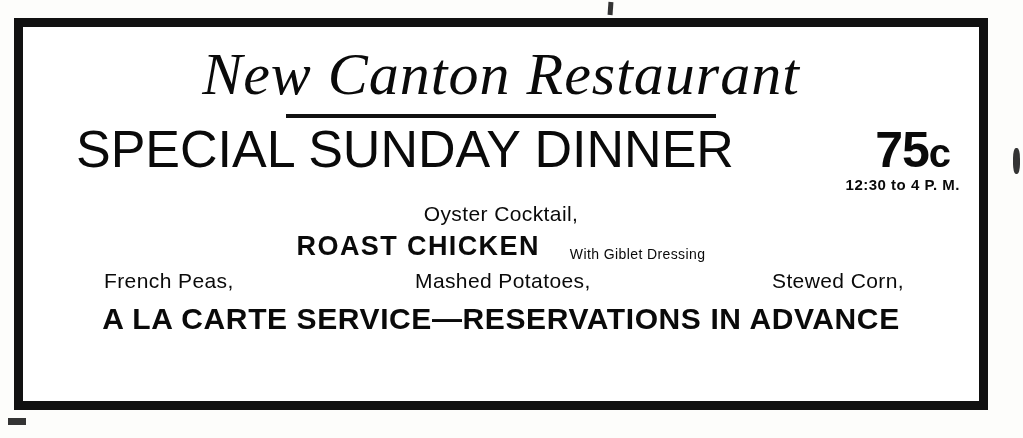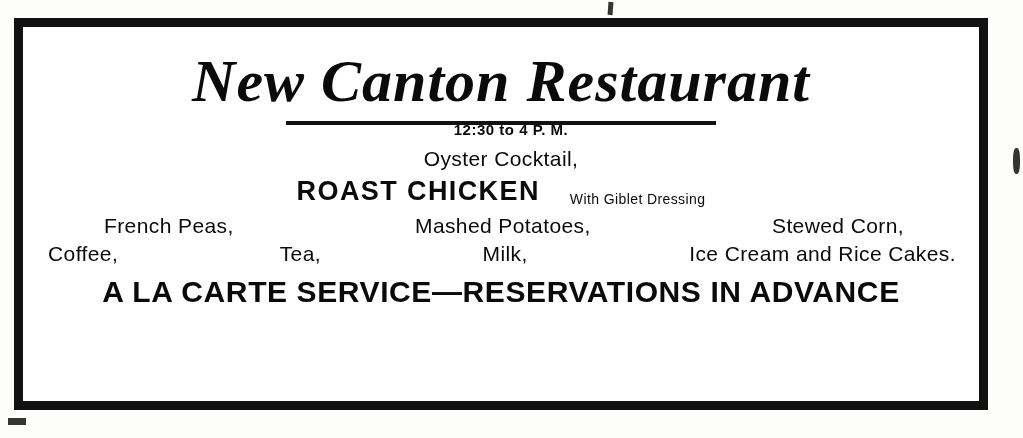--- a/index.html
+++ b/index.html
@@ -57,26 +57,26 @@
     border: 3px solid #fff;
     box-sizing: border-box;
     padding: 4px 16px 0 16px;
     background: #fff;
   }
 
   
   #restaurant-name {
     font-family: "Liberation Serif", serif;
     font-style: italic;
-    font-weight: bold;
+    font-weight: normal;
     font-size: 60px;
     line-height: 1;
     text-align: center;
     letter-spacing: 1px;
-    margin: 17px 0 0 0;
+    margin: 10px 0 0 0;
     white-space: nowrap;
   }
   #name-rule {
     width: 430px;
     height: 4px;
     background: #111;
     margin: 10px auto 0 auto;
   }
 
   
@@ -103,21 +103,21 @@
     font-weight: bold;
     font-size: 50px;
     line-height: 56px;
     letter-spacing: -1px;
   }
   #price .cents {
     font-size: 40px;
   }
 
   #hours {
-    text-align: center;
+    text-align: right;
     font-family: "Liberation Sans", sans-serif;
     font-weight: bold;
     font-size: 15px;
     letter-spacing: .5px;
     margin: -4px 0 0 0;
     padding-left: 20px;
   }
 
   
   .menu-line {
@@ -182,42 +182,42 @@
   <div class="speck" id="speck-right"></div>
   <div class="speck" id="speck-bottomleft"></div>
 
   <div id="ad-border">
     <div id="ad-inner">
 
       <div id="restaurant-name">New Canton Restaurant</div>
 
       <div id="name-rule"></div>
 
+      <div id="special-row">
+        <div id="special-line">SPECIAL SUNDAY DINNER</div>
+        <div id="price">
+          <span>75</span><span class="cents">c</span>
+        </div>
+      </div>
 
       <div id="hours">12:30 to 4 P. M.</div>
 
       <div id="course-1" class="menu-line">
         <span>Oyster Cocktail,</span>
       </div>
 
       <div id="course-2">
         <span id="entree-name">ROAST CHICKEN</span>
         <span id="entree-desc">With   Giblet   Dressing</span>
       </div>
 
       <div id="course-3" class="menu-line">
         <span>French Peas,</span>
         <span>Mashed Potatoes,</span>
         <span>Stewed Corn,</span>
       </div>
 
-      <div id="course-4" class="menu-line">
-        <span>Coffee,</span>
-        <span>Tea,</span>
-        <span>Milk,</span>
-        <span>Ice Cream and Rice Cakes.</span>
-      </div>
 
       <div id="footer-line">A LA CARTE SERVICE—RESERVATIONS IN ADVANCE</div>
 
     </div>
   </div>
 </div>
 
 </body></html>

